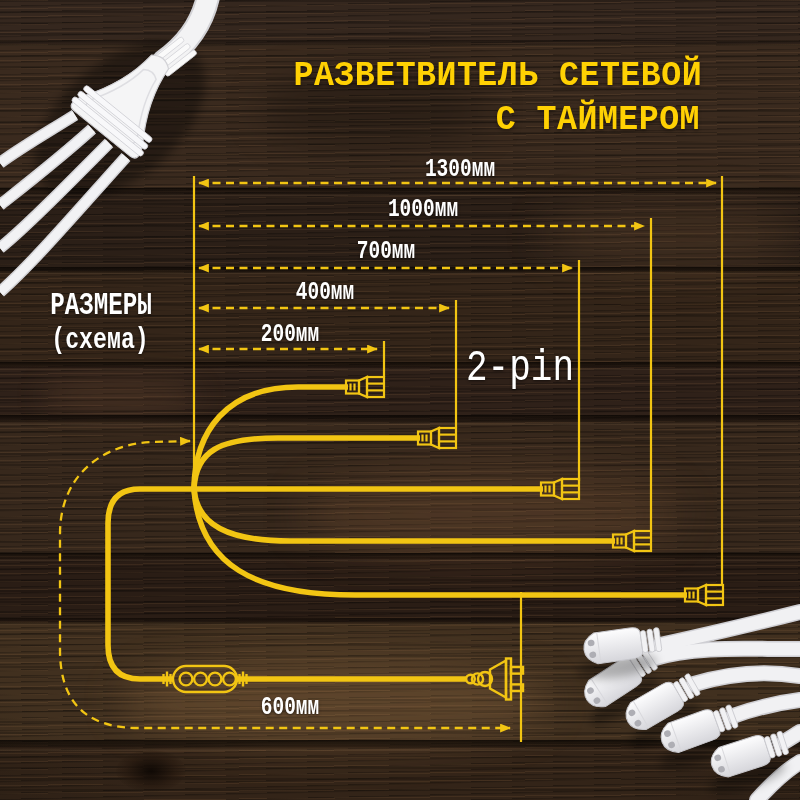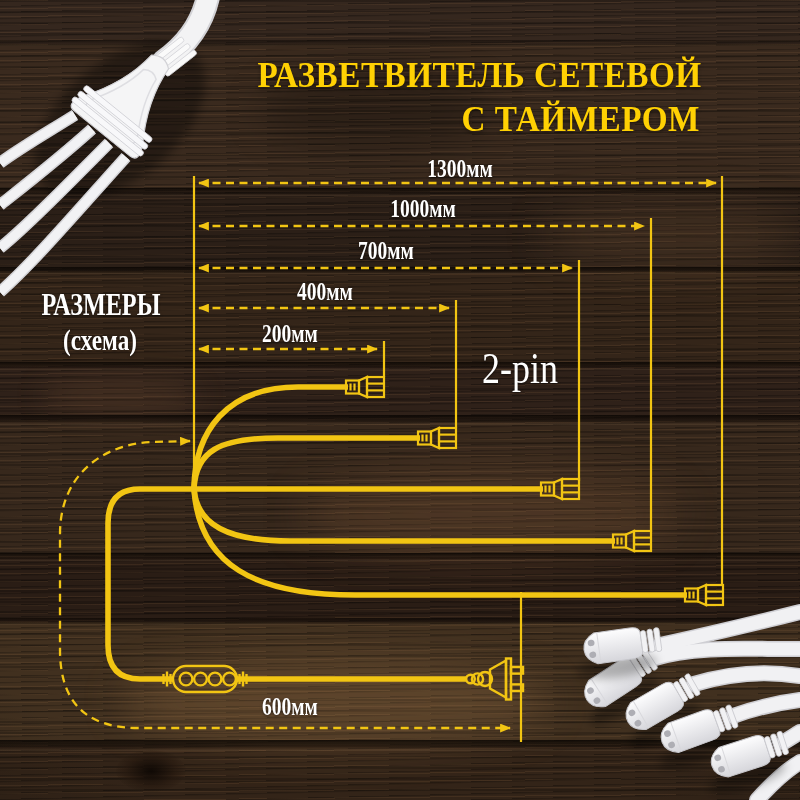--- a/index.html
+++ b/index.html
@@ -1,18 +1,18 @@
 <!DOCTYPE html>
 <html><head>
 <meta charset="utf-8">
 <style>
   html,body{margin:0;padding:0;}
   .stage{
     position:relative;width:800px;height:800px;overflow:hidden;
-    background:#2c2017;font-family:Liberation Serif, serif;
+    background:#2c2017;font-family:Liberation Mono, monospace;
     -webkit-font-smoothing:antialiased;
   }
   
   .plank{
     position:absolute;left:0;width:100%;
     background-image:
       repeating-linear-gradient(178.6deg, rgba(0,0,0,0.30) 0px, rgba(0,0,0,0) 2px, rgba(0,0,0,0) 6px),
       repeating-linear-gradient(179.4deg, rgba(176,126,80,0.12) 0px, rgba(176,126,80,0.12) 1px, transparent 1px, transparent 8px),
       repeating-linear-gradient(180deg, rgba(0,0,0,0.20) 0px, rgba(0,0,0,0.20) 2px, transparent 2px, transparent 11px);
   }

